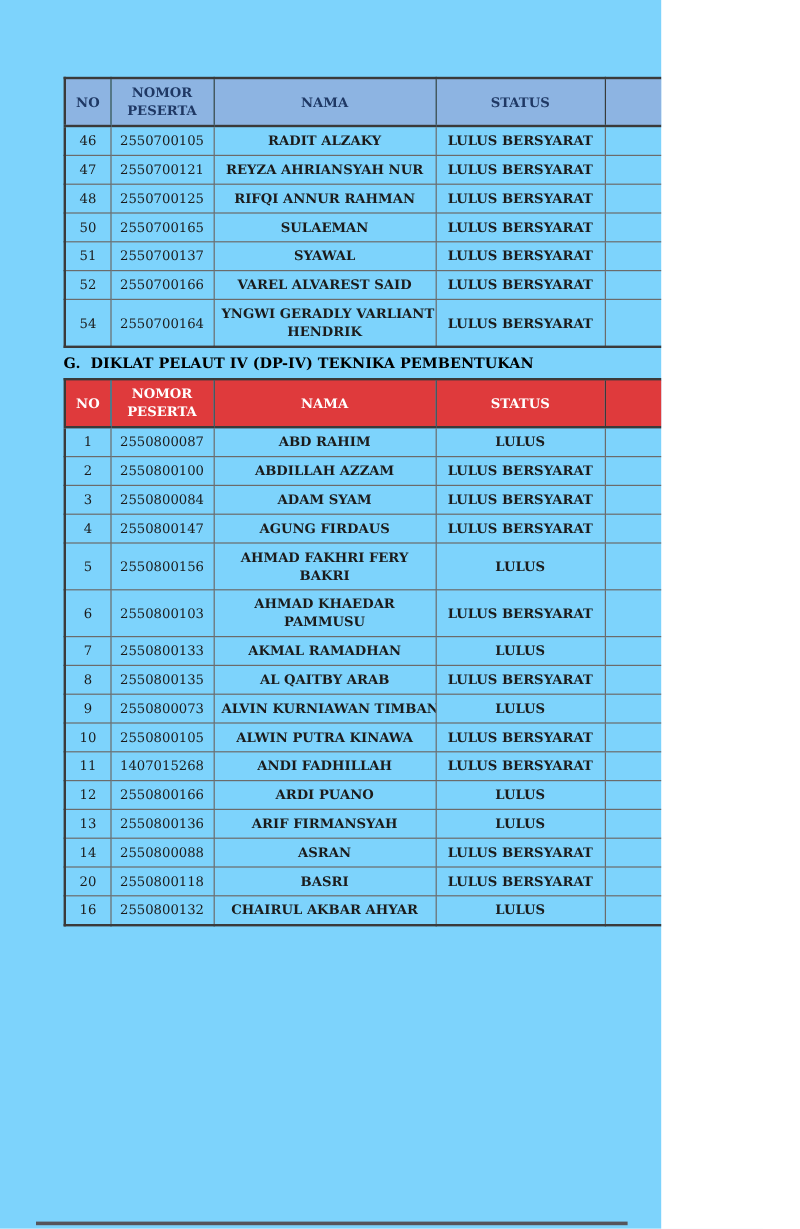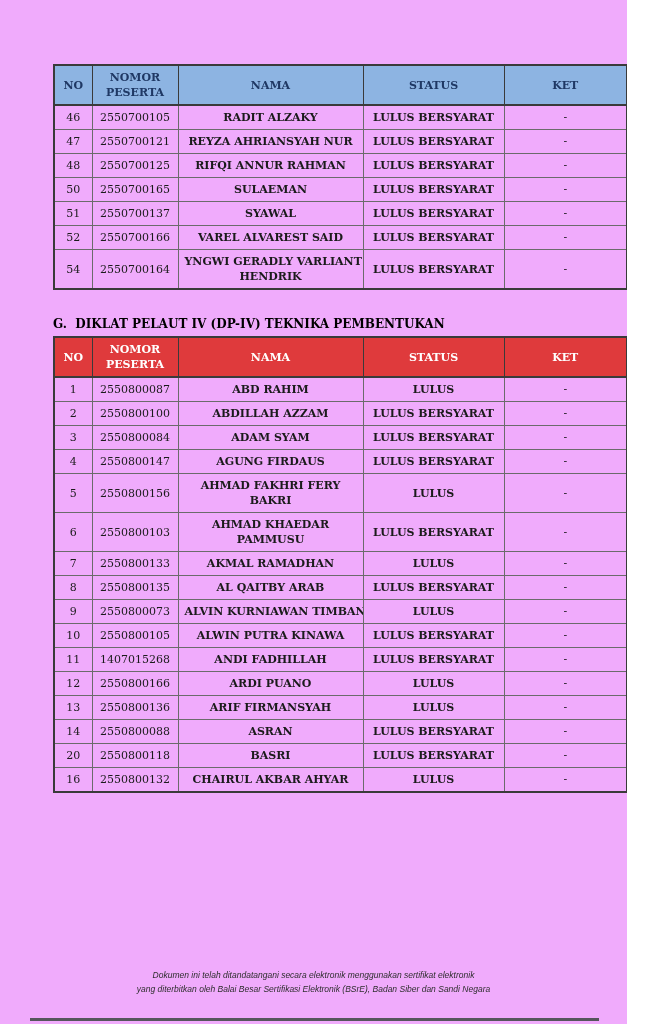--- a/index.html
+++ b/index.html
@@ -1,21 +1,21 @@
 <!DOCTYPE html>
 <html><head>
 <meta charset="utf-8">
 <style>
   * { box-sizing: border-box; }
   html, body { margin: 0; padding: 0; background: #ffffff; }
   .page {
     position: relative;
-    width: 627px;
+    width: 551px;
     height: 1024px;
-    background: #f0abfc;
+    background: #7dd3fc;
     font-family: "DejaVu Serif", "Liberation Serif", serif;
     overflow: hidden;
   }
   .content {
     position: absolute;
     left: 53px;
     top: 64px;
     width: 573px;
   }
   table.results {
@@ -37,21 +37,21 @@
     font-weight: bold;
     text-align: center;
     border-color: #3a3a3a;
     border-bottom-width: 2px;
     padding: 4px 4px;
   }
   td.col0, td.col1, td.col3, td.col4 { text-align: center; }
   td.col2 { text-align: center; white-space: pre; font-weight: bold; }
   td.col3 { font-weight: bold; }
   .section-heading {
-    margin: 27px 0 5px 0;
+    margin: 6px 0 5px 0;
     font-weight: bold;
     font-size: 12px;
     color: #000000;
     white-space: pre;
   }
   .footer-note {
     position: absolute;
     left: 0;
     right: 0;
     top: 968px;
@@ -280,19 +280,15 @@
             <td class="col1">2550800132</td>
             <td class="col2">CHAIRUL AKBAR AHYAR</td>
             <td class="col3">LULUS</td>
             <td class="col4">-</td>
           </tr>
         </tbody>
     </table>
 
   </div>
 
-  <div class="footer-note">
-    <div>Dokumen ini telah ditandatangani secara elektronik menggunakan sertifikat elektronik</div>
-    <div>yang diterbitkan oleh Balai Besar Sertifikasi Elektronik (BSrE), Badan Siber dan Sandi Negara</div>
-  </div>
 
   <div class="bottom-rule" style="background: rgb(85, 85, 92);"></div>
 </div>
 
 </body></html>

